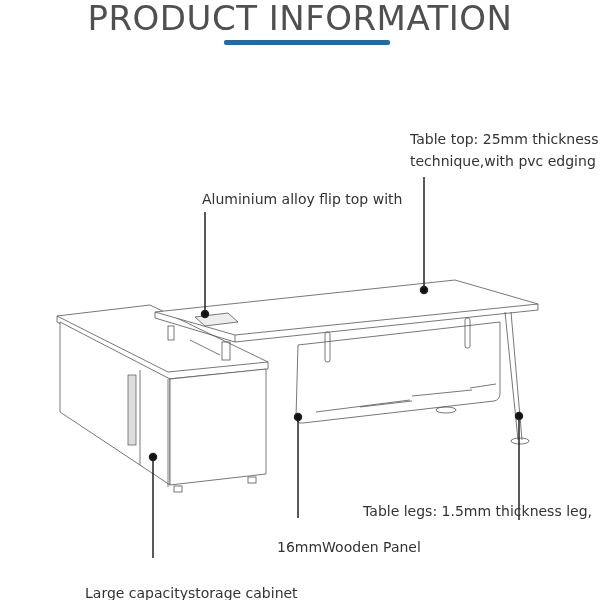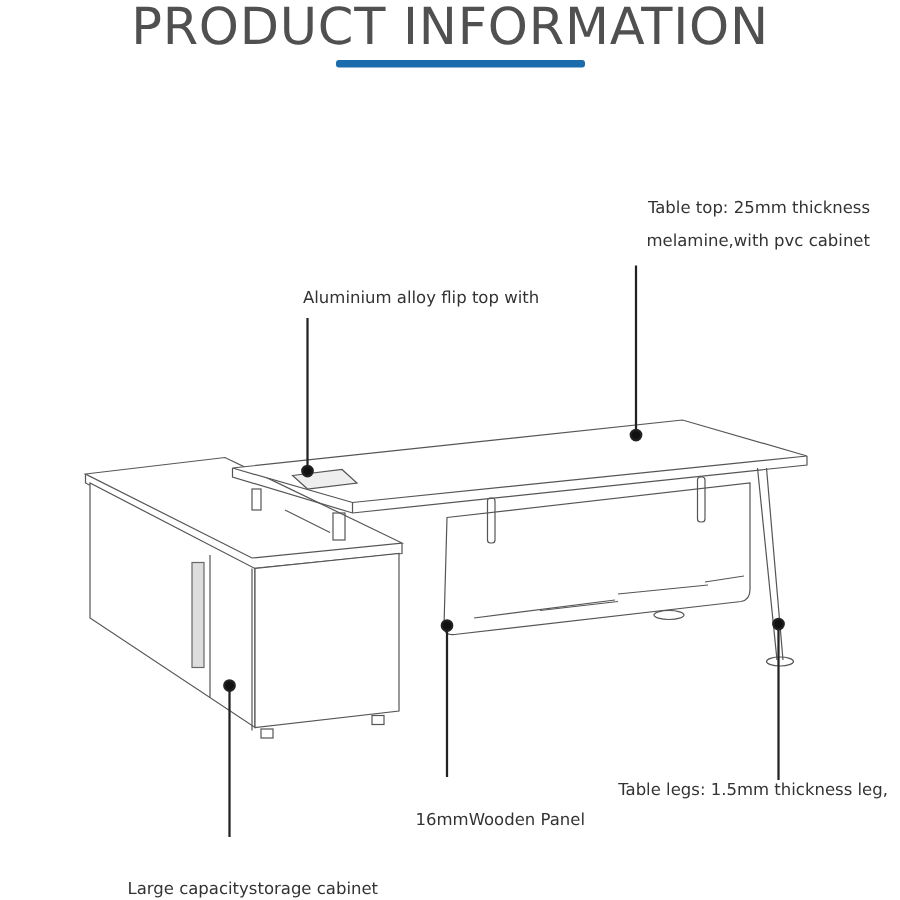--- a/index.html
+++ b/index.html
@@ -1,19 +1,19 @@
 <!DOCTYPE html>
 <html><head>
   <meta charset="utf-8">
   <style>
     html, body { margin: 0; padding: 0; background: #ffffff; }
     body { width: 600px; height: 600px; position: relative; overflow: hidden; font-family: "DejaVu Sans", "Liberation Sans", sans-serif; }
     .title { position: absolute; top: -2px; left: 0; width: 600px; text-align: center; font-size: 34px; font-weight: normal; color: #505050; letter-spacing: 0.5px; margin: 0; }
     .underline { position: absolute; top: 40px; left: 224px; width: 166px; height: 5px; background: #1a6cad; border-radius: 2px; }
-    .label { position: absolute; font-size: 11px; color: #333; line-height: 22px; white-space: nowrap; }
+    .label { position: absolute; font-size: 14px; color: #333; line-height: 22px; white-space: nowrap; }
     .label.right { text-align: right; }
     svg.drawing { position: absolute; left: 0; top: 0; }
   </style>
 </head>
 <body>
 
 <h1 class="title">PRODUCT INFORMATION</h1>
 <div class="underline"></div>
 
 <svg class="drawing" width="600" height="600" viewBox="0 0 600 600">
@@ -66,20 +66,20 @@
       <circle cx="298" cy="417" r="3.5"></circle>
     <line x1="519" y1="416" x2="519" y2="520"></line>
       <circle cx="519" cy="416" r="3.5"></circle>
     <line x1="153" y1="457" x2="153" y2="558"></line>
       <circle cx="153" cy="457" r="3.5"></circle>
   </g>
 </svg>
 
 <div class="label right" style="left:410px; top:128px; width:170px;">
   <div>Table top: 25mm thickness</div>
-  <div>melamine,with pvc cabinet</div>
+  <div>technique,with pvc edging</div>
 </div>
 <div class="label" style="left:202px; top:188px;">Aluminium alloy flip top with</div>
 <div class="label" style="left:277px; top:536px;">16mmWooden Panel</div>
-<div class="label right" style="left:360px; top:516px; width:232px;">
+<div class="label right" style="left:360px; top:500px; width:232px;">
   <div>Table legs: 1.5mm thickness leg,</div>
 </div>
 <div class="label" style="left:85px; top:582px;">Large capacitystorage cabinet</div>
 
 </body></html>

